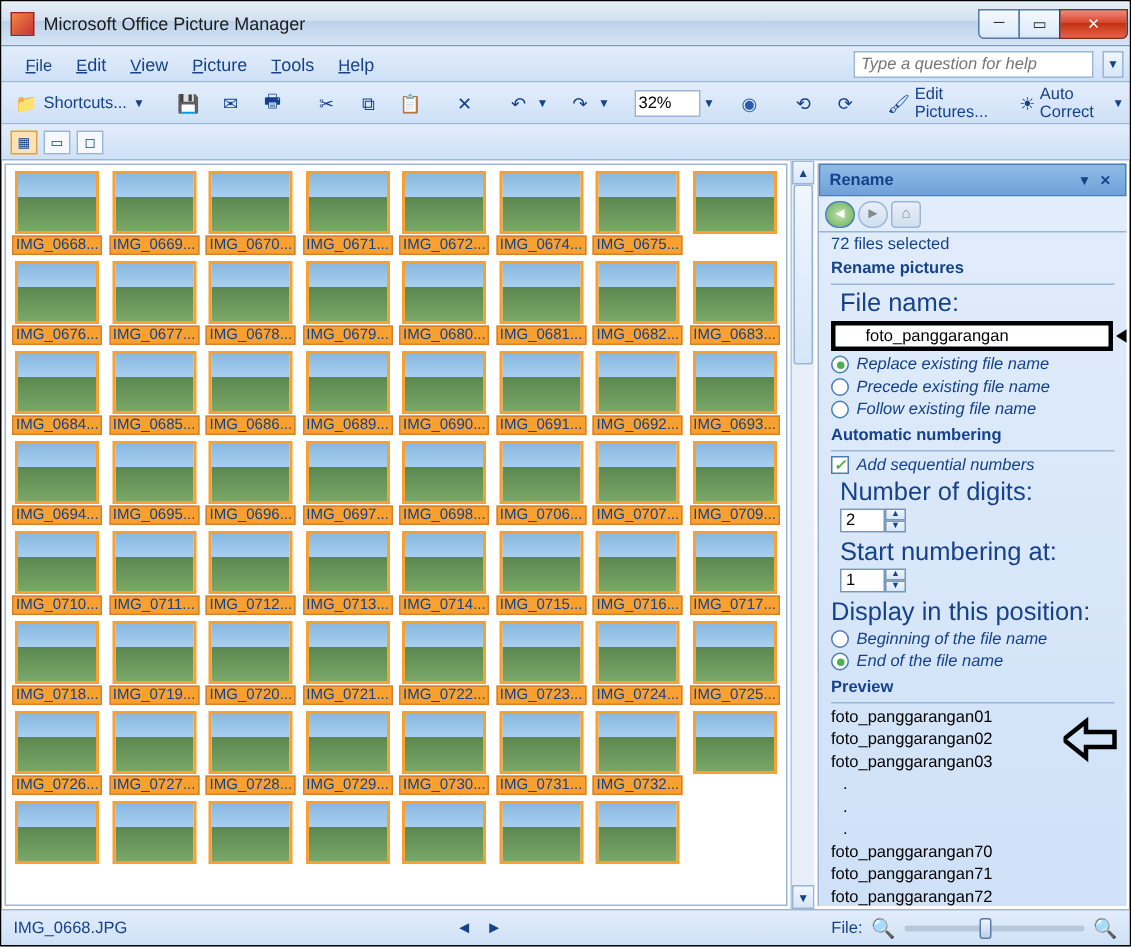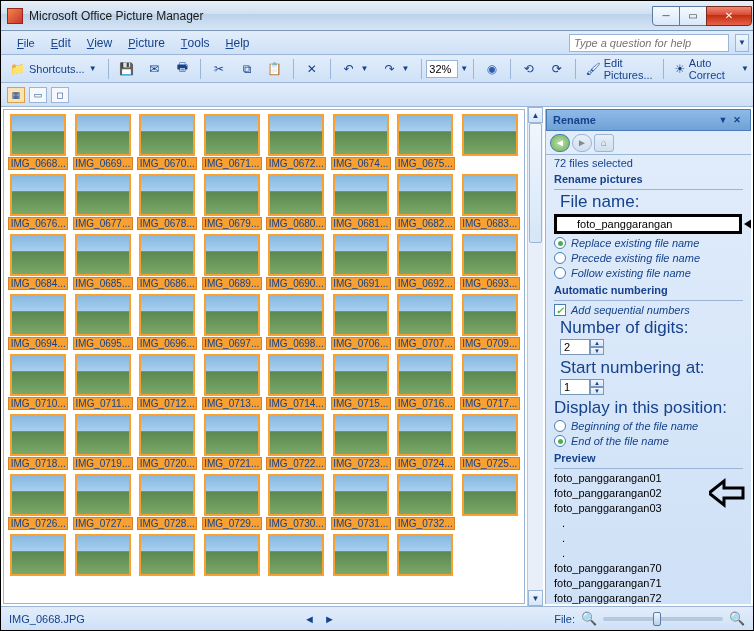--- a/index.html
+++ b/index.html
@@ -15,21 +15,21 @@
 .menubar { height: 24px; background: linear-gradient(#e2edfb,#cfe1f7); border-bottom: 1px solid #9bb5d6; display: flex; align-items: center; padding-left: 8px; }
 .menubar .mi { padding: 3px 8px; color: #15428b; font-size: 12px; }
 .menubar .mi u { text-decoration: underline; }
 .helpbox { margin-left: auto; margin-right: 6px; height: 18px; width: 160px; background: #fff; border: 1px solid #9bb5d6; padding: 1px 4px; color: #888; font-style: italic; font-size: 11px; }
 .helpbox-dd { width: 14px; height: 18px; border: 1px solid #9bb5d6; background: linear-gradient(#f0f6fd,#d6e6f8); display:flex;align-items:center;justify-content:center;font-size:8px;color:#15428b;margin-right:4px;}
 .toolbar { height: 28px; background: linear-gradient(#e2edfb,#cfe1f7); border-bottom: 1px solid #9bb5d6; display: flex; align-items: center; padding: 0 4px; gap: 2px; }
 .tbtn { height: 22px; padding: 0 4px; display: flex; align-items: center; gap: 3px; border: 1px solid transparent; color: #15428b; font-size: 11px; }
 .tico { width: 16px; height: 16px; display: inline-flex; align-items: center; justify-content: center; font-size: 12px; }
 .sep { width: 1px; height: 20px; background: #9bb5d6; margin: 0 3px; }
 .dd { width: 10px; font-size: 8px; color: #15428b; display:inline-flex;align-items:center;justify-content:center;}
-.zoom-input { width: 32px; height: 18px; border: 1px solid #9bb5d6; background: #fff; font-size: 11px; padding: 0 2px; }
+.zoom-input { width: 44px; height: 18px; border: 1px solid #9bb5d6; background: #fff; font-size: 11px; padding: 0 2px; }
 .viewbar { height: 24px; background: linear-gradient(#e2edfb,#cfe1f7); border-bottom: 1px solid #9bb5d6; display:flex;align-items:center;padding:0 6px;gap:4px;}
 .viewbtn { width: 18px; height: 16px; border: 1px solid #9bb5d6; background: #f5f9fd; display:flex;align-items:center;justify-content:center;font-size:9px;color:#15428b;}
 .viewbtn.active { background: #fbe3b6; border-color: #d8a24a; }
 .content { flex: 1; display: flex; overflow: hidden; }
 .thumbs-wrap { flex:1; display:flex; overflow:hidden;}
 .thumbs-area { flex: 1; background: #fff; border: 1px solid #9bb5d6; margin: 2px; overflow: hidden; position: relative; }
 .thumbs-grid { display: grid; grid-template-columns: repeat(8,1fr); gap: 4px; padding: 4px; }
 .thumb { display: flex; flex-direction: column; align-items: center; }
 .timg { width: 56px; height: 42px; background: linear-gradient(180deg,#88b8e0 0%,#a8d0f0 40%,#5a8850 41%,#7aa868 100%); border: 2px solid #f8a030; }
 .tlabel { width: 60px; font-size: 10px; color: #15428b; white-space: nowrap; overflow: hidden; text-overflow: ellipsis; text-align: center; margin-top: 1px; background:#f8a030;border:1px solid #d8802a;}

